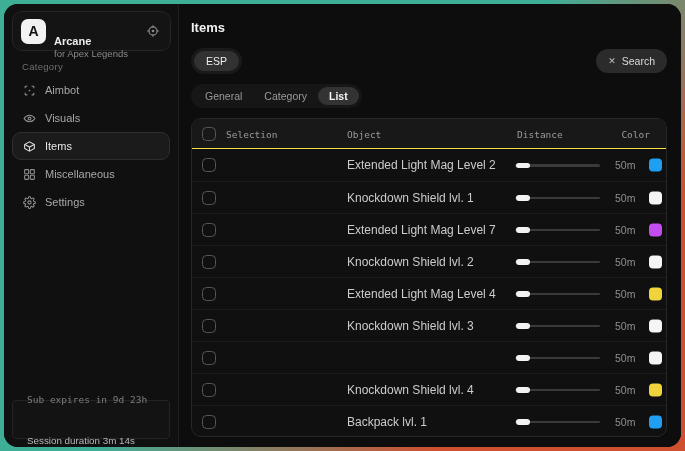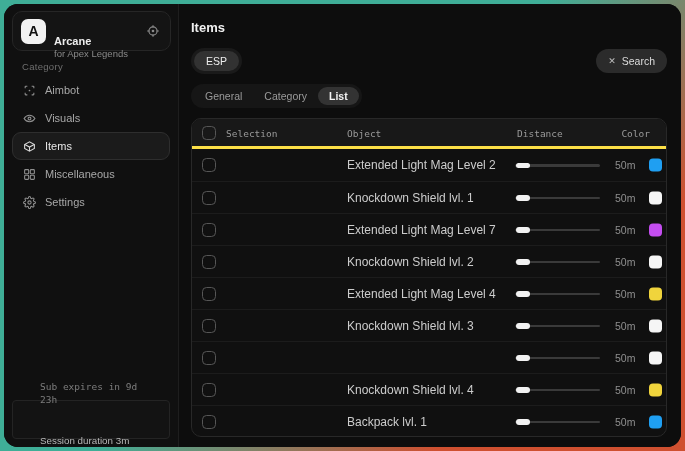--- a/index.html
+++ b/index.html
@@ -37,21 +37,21 @@
   .nav-item {
     height:28px; display:flex; align-items:center; padding:0 10px; border-radius:9px;
     color:#a8a8a8; font-size:11px; cursor:default; border:1px solid transparent;
   }
   .nav-item .nicon { width:13px; height:13px; margin-right:9px; display:flex; align-items:center; justify-content:center; color:#8f8f8f; }
   .nav-item.selected { background:#1b1b1b; border-color:#2e2e2e; color:#e6e6e6; }
   .nav-item.selected .nicon { color:#d8d8d8; }
   .side-footer {
     position:absolute; left:8px; right:8px; bottom:8px; height:39px;
     border:1px solid #242424; border-radius:4px; background:#131313;
-    padding:5px 27px; display:flex; flex-direction:column; justify-content:center;
+    padding:5px 14px; display:flex; flex-direction:column; justify-content:center;
   }
   .sf-line1 { font-family:"DejaVu Sans Mono", monospace; font-size:9.5px; color:#7d7d7d; line-height:13px; }
   .sf-line2 { font-size:9.8px; color:#b9b9b9; line-height:13px;margin-top:28px; }
   
   .main { flex:1; position:relative; background:#0d0d0d; }
   .page-title { position:absolute; left:12px; top:16px; font-size:13px; font-weight:700; color:#f0f0f0; }
   .mode-tabs {
     position:absolute; left:12px; top:44px; display:flex; align-items:flex-start;
     background:#1a1a1a; border-radius:15px; padding:3px;
   }
@@ -67,21 +67,21 @@
     position:absolute; left:12px; top:80px; display:flex; align-items:center;
     background:#161616; border-radius:13px; padding:3px;
   }
   .view-tab { font-size:10.5px; color:#9a9a9a; padding:3px 11px; border-radius:10px; cursor:default;text-align:right; }
   .view-tab.selected { background:#333333; color:#f2f2f2; font-weight:600; }
   
   .table {
     position:absolute; left:12px; right:14px; top:114px; bottom:10px;
     border:1px solid #282828; border-radius:10px; overflow:hidden; background:#101010;
   }
-  .thead { position:relative; height:30px; background:#181818; border-bottom:3px solid #fde047; }
+  .thead { position:relative; height:30px; background:#181818; border-bottom:1px solid #fde047; }
   .th { position:absolute; top:50%; transform:translateY(-50%); font-family:"DejaVu Sans Mono", monospace; font-size:9.5px; color:#9a9a9a; }
   .th-selection { left:34px; }
   .th-object { left:155px; }
   .th-distance { left:325px; }
   .th-color { right:16px; }
   .checkbox {
     width:14px; height:14px; border:1.5px solid #565656; border-radius:4.5px; background:transparent;
   }
   .thead .checkbox { position:absolute; left:10px; top:50%; transform:translateY(-50%); }
   .trow { position:relative; height:32px; border-top:1px solid #1c1c1c; }

